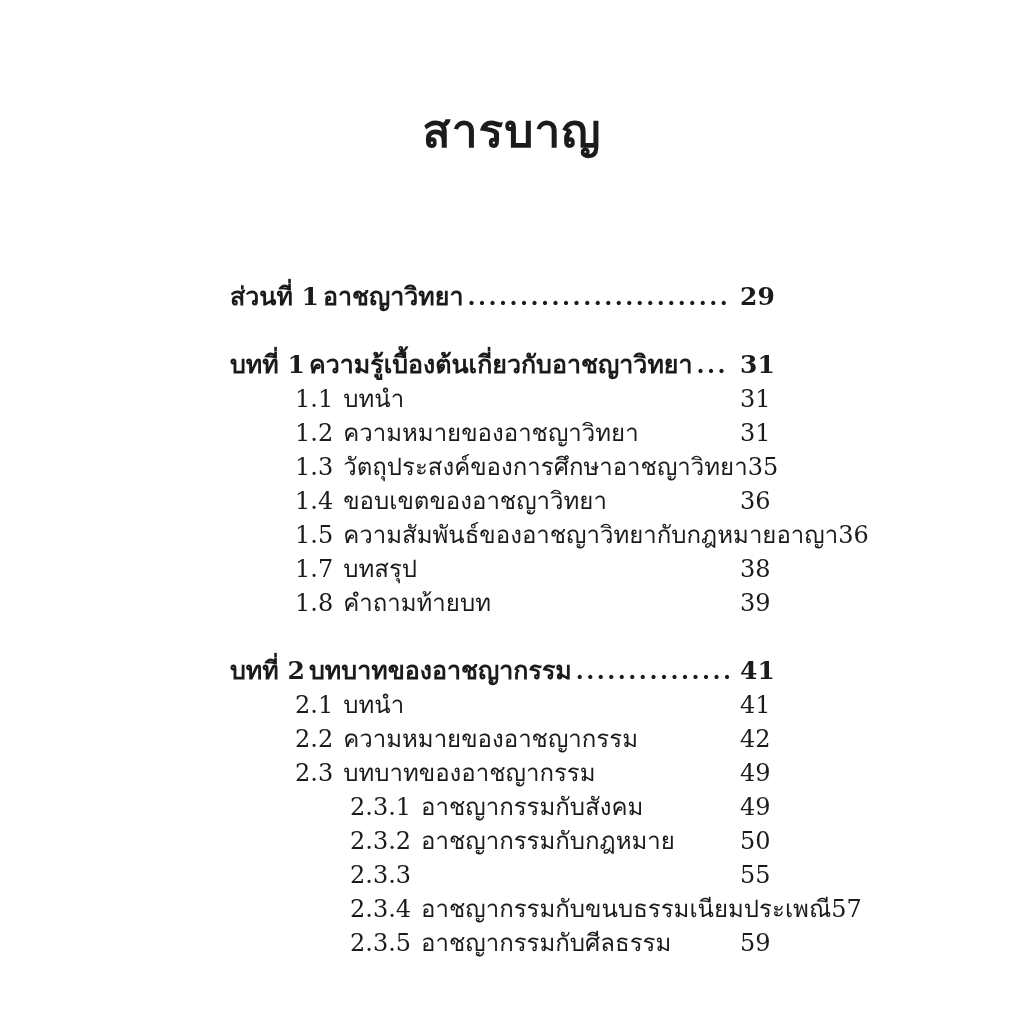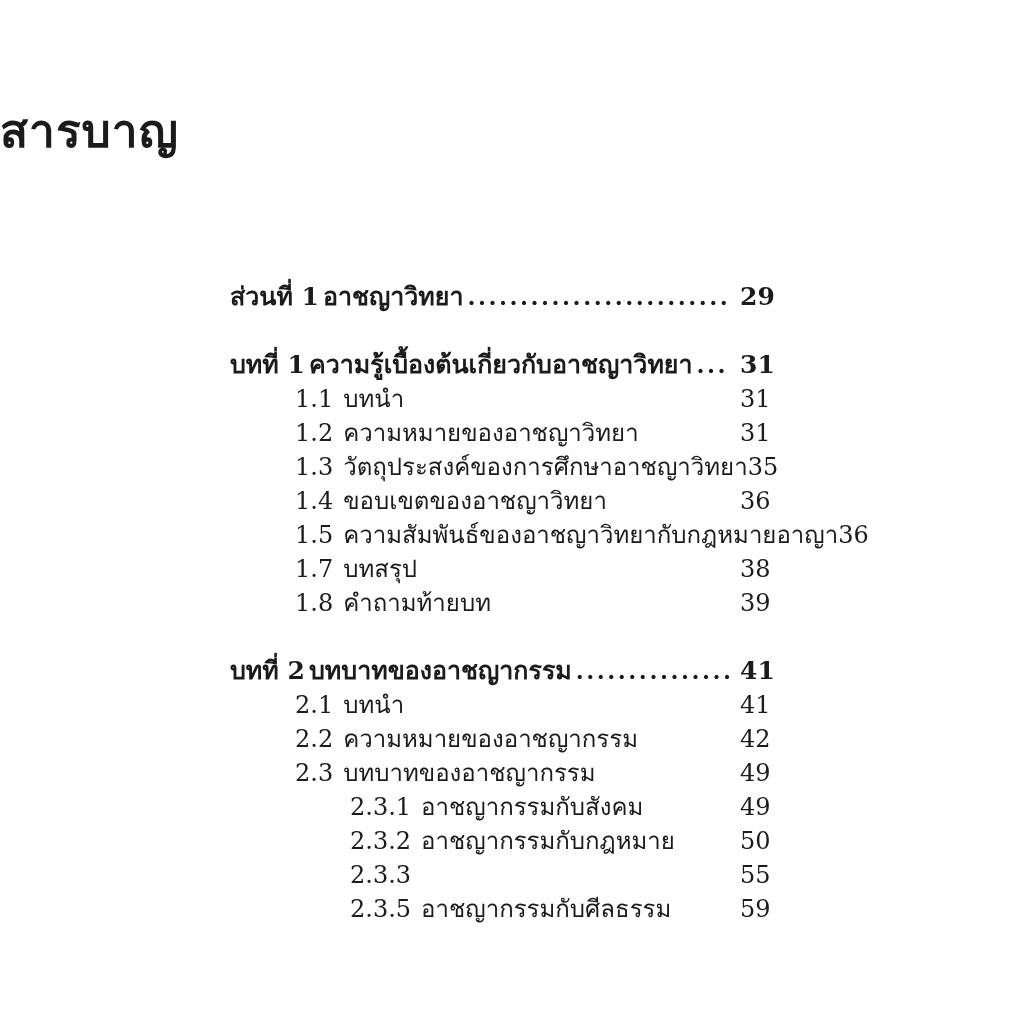--- a/index.html
+++ b/index.html
@@ -6,21 +6,21 @@
   body{
     width:1024px;height:1024px;
     background:#ffffff;
     position:relative;
     font-family:"DejaVu Serif","Liberation Serif",serif;
     color:#1b1b1b;
     overflow:hidden;
   }
   .doc-title{
     position:absolute;top:94px;left:0;width:100%;
-    text-align:left;
+    text-align:center;
     font-size:46px;font-weight:bold;
     letter-spacing:1px;
   }
   .toc{
     position:absolute;left:230px;top:280px;width:556px;
   }
   .row{
     display:flex;align-items:baseline;
     height:34px;line-height:34px;
     font-size:24px;
@@ -156,20 +156,26 @@
     <span class="spacer"></span>
     <span class="pg">50</span>
   </div>
 
   <div class="row sub2">
     <span class="num">2.3.3</span>
     <span class="spacer"></span>
     <span class="pg">55</span>
   </div>
 
+  <div class="row sub2">
+    <span class="num">2.3.4</span>
+    <span class="t">อาชญากรรมกับขนบธรรมเนียมประเพณี</span>
+    <span class="spacer"></span>
+    <span class="pg">57</span>
+  </div>
 
   <div class="row sub2">
     <span class="num">2.3.5</span>
     <span class="t">อาชญากรรมกับศีลธรรม</span>
     <span class="spacer"></span>
     <span class="pg">59</span>
   </div>
 
 </div>
 

